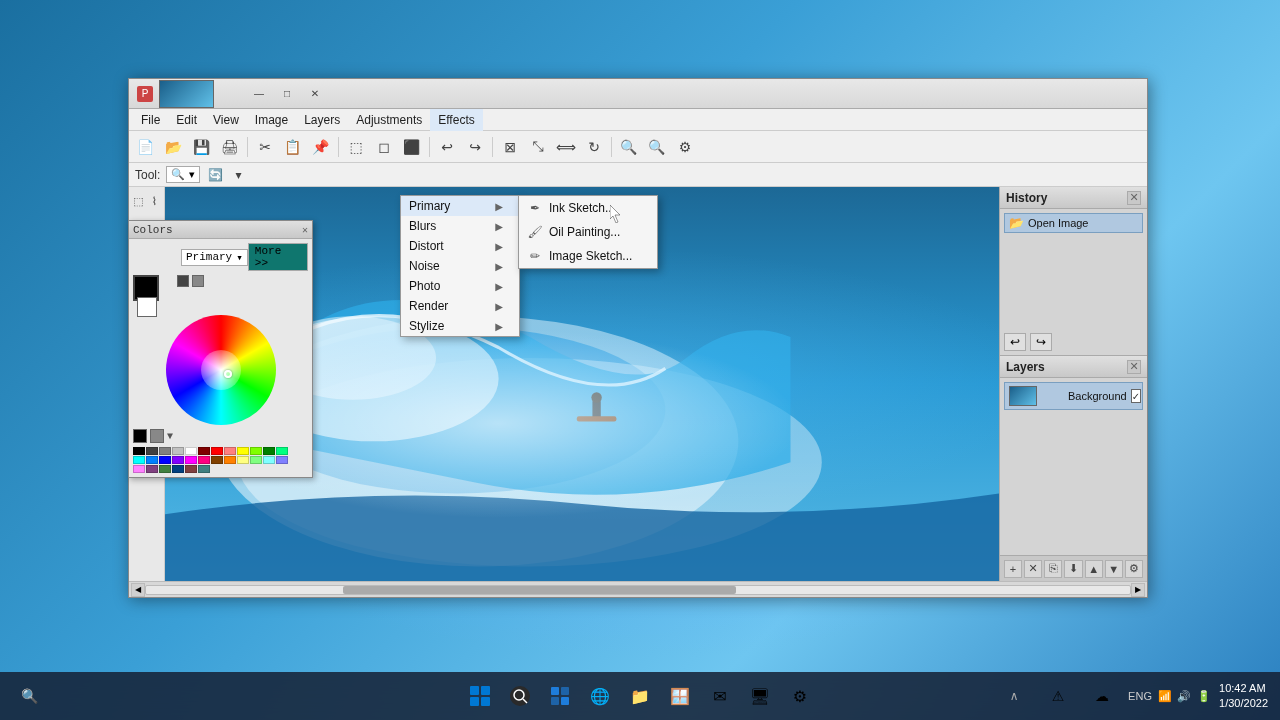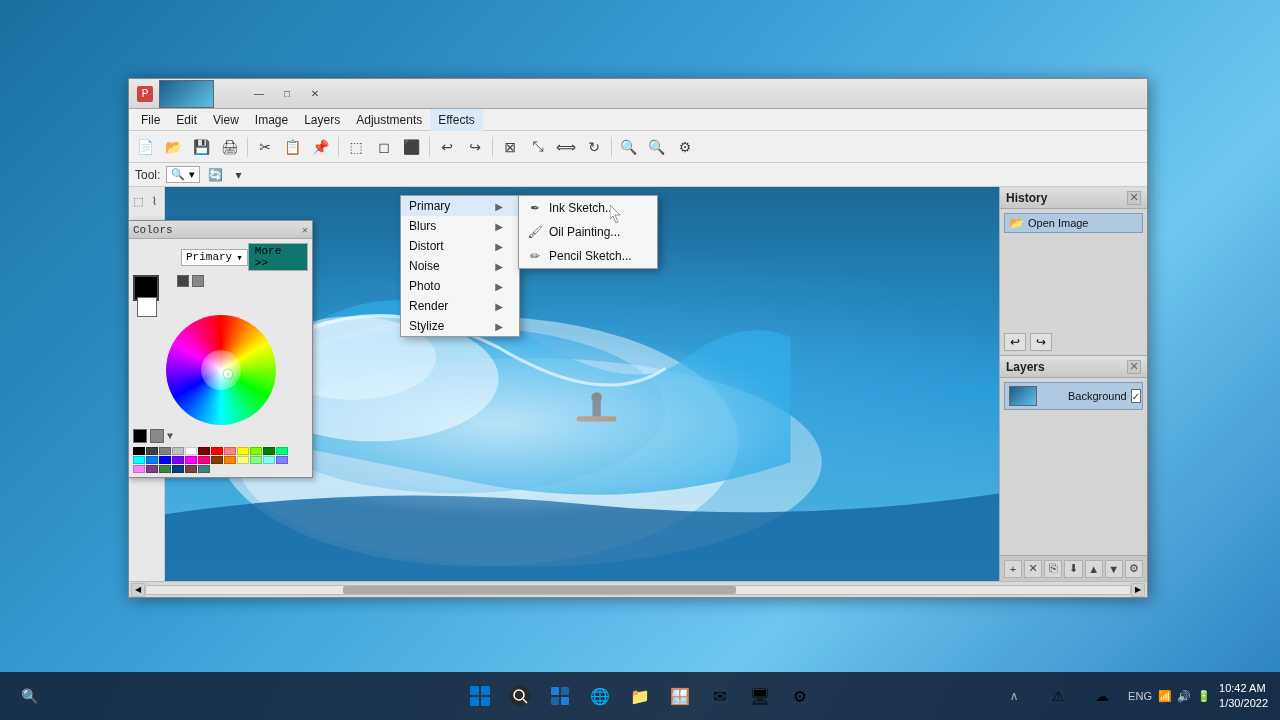--- a/index.html
+++ b/index.html
@@ -973,21 +973,21 @@
     <div class="art-menu-item">
       <span class="art-icon">✒</span>
       <span>Ink Sketch...</span>
     </div>
     <div class="art-menu-item">
       <span class="art-icon">🖌</span>
       <span>Oil Painting...</span>
     </div>
     <div class="art-menu-item">
       <span class="art-icon">✏</span>
-      <span>Pencil Sketch...</span>
+      <span>Image Sketch...</span>
     </div>
   </div>
 
   <div class="cursor-indicator">
     <svg width="12" height="18" viewBox="0 0 12 18">
       <path d="M0 0 L0 14 L3 11 L6 18 L8 17 L5 10 L10 10 Z" fill="white" stroke="#333" stroke-width="0.5"></path>
     </svg>
   </div>
 
   <div class="taskbar">

